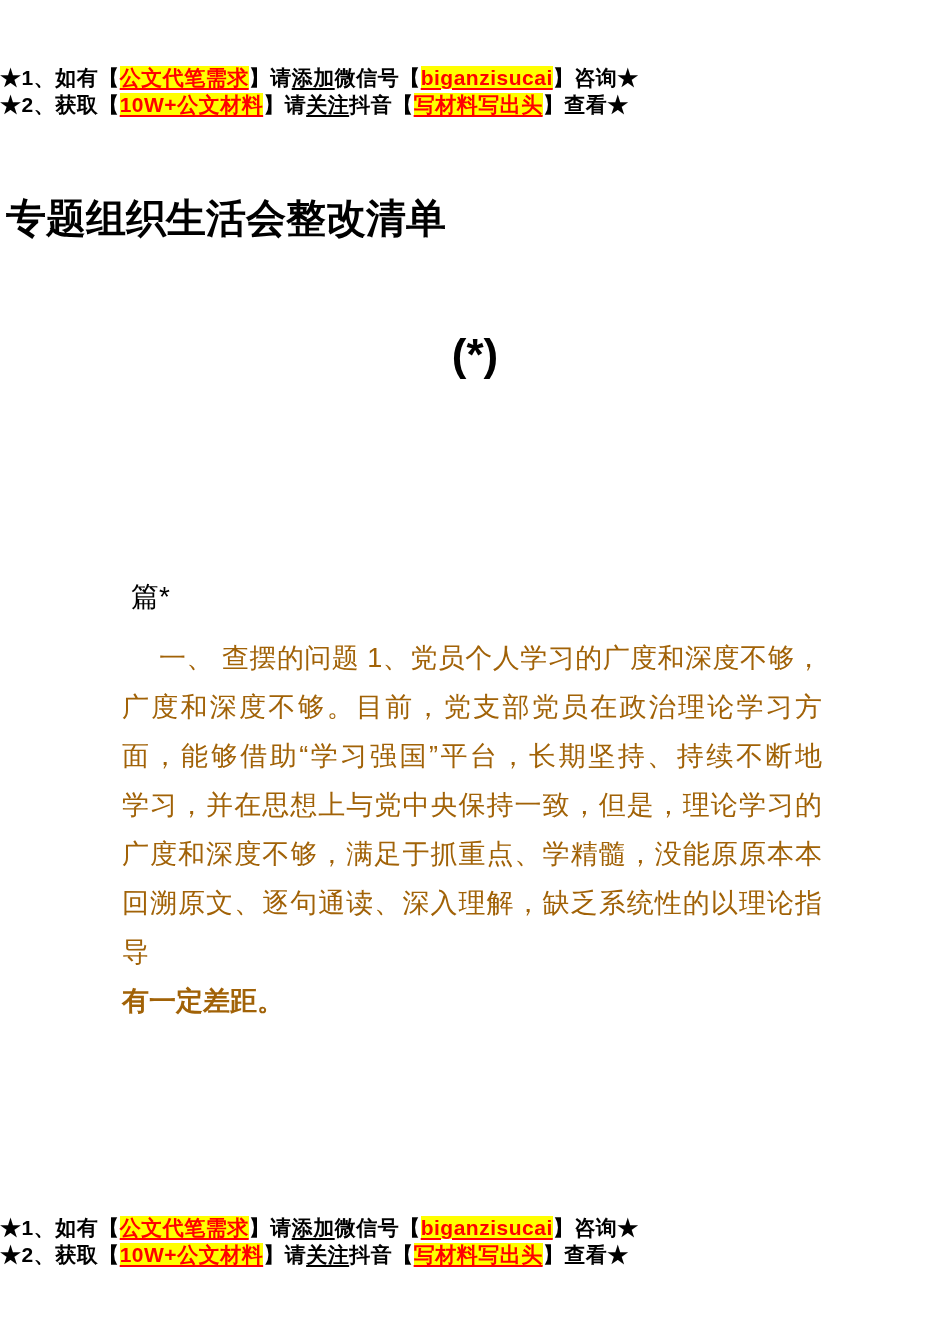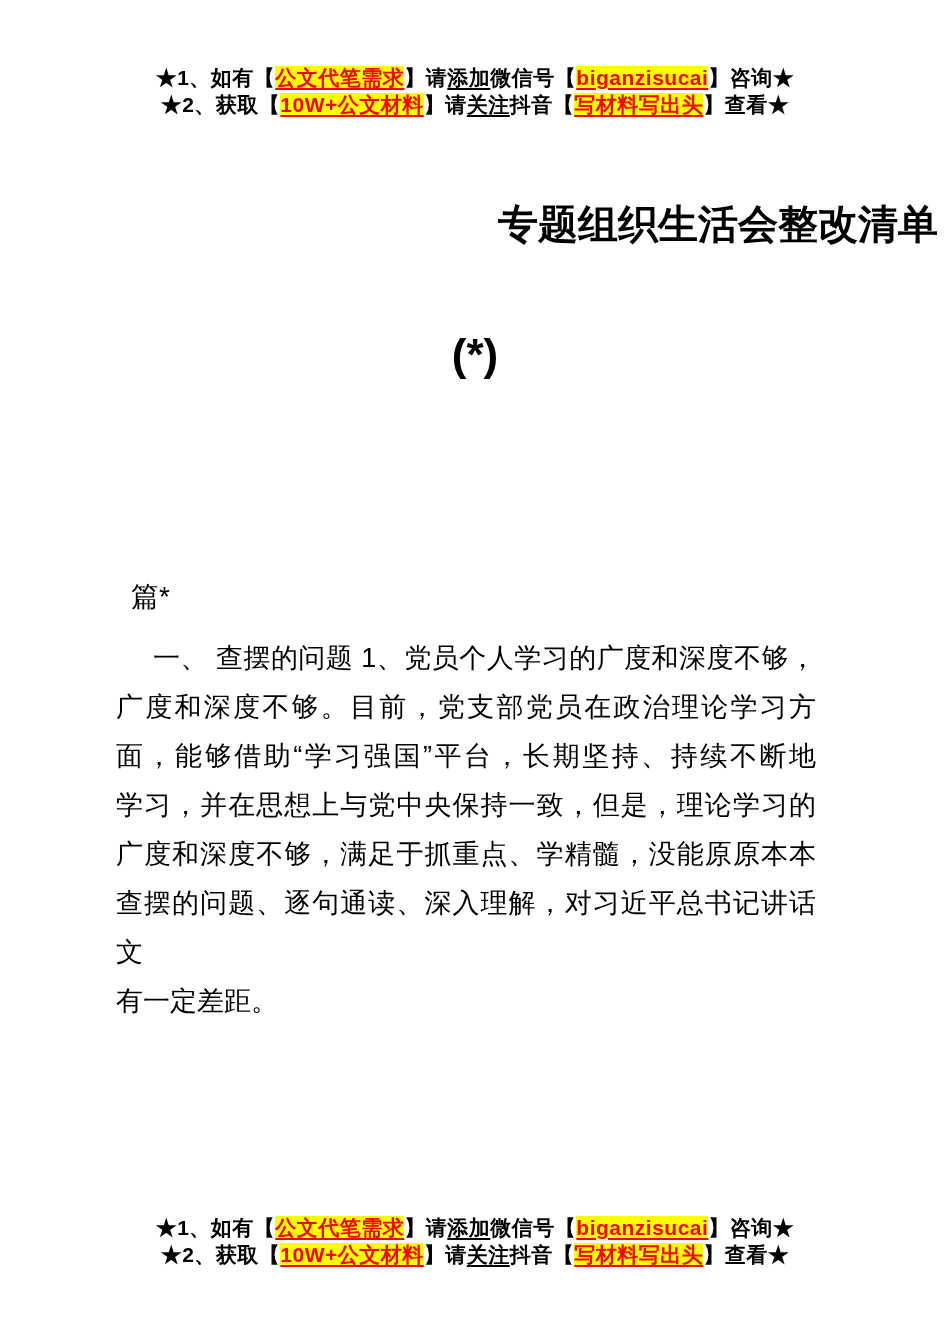--- a/index.html
+++ b/index.html
@@ -9,21 +9,20 @@
     font-family: "Liberation Sans", sans-serif;
     color: #000000;
     position: relative;
     overflow: hidden;
   }
   .page { position: absolute; inset: 0; }
 
   
   .promo {
     position: absolute; left: 0; right: 0;
-    text-align: center;
     font-weight: bold;
     font-size: 21px;
     line-height: 27px;
     letter-spacing: 0.5px;
     white-space: nowrap;
   }
   .promo-header { top: 64px; }
   .promo-footer { top: 1214px; }
   .hl {
     background: var(--hl, #ffff00);
@@ -32,22 +31,22 @@
     text-underline-offset: 3px;
   }
   .u {
     text-decoration: underline;
     text-underline-offset: 3px;
   }
 
   
   .doc-title {
     position: absolute; top: 186px; left: 0; right: 0;
-    margin: 12px;
-    text-align: right;
+    margin: 6px;
+    text-align: left;
     font-size: 40px;
     line-height: 52px;
     font-weight: bold;
     letter-spacing: 0px;
   }
 
   
   .doc-subtitle {
     position: absolute; top: 326px; left: 0; right: 0;
     text-align: center;
@@ -59,32 +58,32 @@
   
   .section-label {
     position: absolute; top: 578px; left: 131px;
     font-size: 28px;
     line-height: 38px;
     font-weight: normal;
   }
 
   
   .paragraph {
-    position: absolute; top: 634px; left: 116px;
+    position: absolute; top: 634px; left: 122px;
     width: 700px;
     font-size: 27px;
     line-height: 49px;
-    color: #000000;
+    color: #a16207;
   }
   .para-line {
     text-align: justify;
     text-align-last: justify;
   }
   .para-line:first-child { text-indent: 37px; }
-  .para-line:last-child { text-align: center; text-align-last: left; }
+  .para-line:last-child { text-align: center; text-align-last: left; font-weight: bold; }
 </style>
 </head>
 <body style="background: rgb(255, 255, 255);">
 
 <div class="page">
 
   <div class="promo promo-header">
     <div class="promo-line"><span>★1、如有【</span><span class="hl">公文代笔需求</span><span>】请</span><span class="u">添加</span><span>微信号【</span><span class="hl">biganzisucai</span><span>】咨询★</span></div>
     <div class="promo-line"><span>★2、获取【</span><span class="hl">10W+公文材料</span><span>】请</span><span class="u">关注</span><span>抖音【</span><span class="hl">写材料写出头</span><span>】查看★</span></div>
   </div>
@@ -94,21 +93,21 @@
   <div class="doc-subtitle">(*)</div>
 
   <div class="section-label">篇*</div>
 
   <div class="paragraph" id="paragraph">
       <div class="para-line">一、 查摆的问题 1、党员个人学习的广度和深度不够，</div>
       <div class="para-line">广度和深度不够。目前，党支部党员在政治理论学习方</div>
       <div class="para-line">面，能够借助“学习强国”平台，长期坚持、持续不断地</div>
       <div class="para-line">学习，并在思想上与党中央保持一致，但是，理论学习的</div>
       <div class="para-line">广度和深度不够，满足于抓重点、学精髓，没能原原本本</div>
-      <div class="para-line">查摆的问题、逐句通读、深入理解，对习近平总书记讲话文</div>
+      <div class="para-line">回溯原文、逐句通读、深入理解，缺乏系统性的以理论指导</div>
       <div class="para-line">有一定差距。</div>
     </div>
 
   <div class="promo promo-footer">
     <div class="promo-line"><span>★1、如有【</span><span class="hl">公文代笔需求</span><span>】请</span><span class="u">添加</span><span>微信号【</span><span class="hl">biganzisucai</span><span>】咨询★</span></div>
     <div class="promo-line"><span>★2、获取【</span><span class="hl">10W+公文材料</span><span>】请</span><span class="u">关注</span><span>抖音【</span><span class="hl">写材料写出头</span><span>】查看★</span></div>
   </div>
 
 </div>
 

